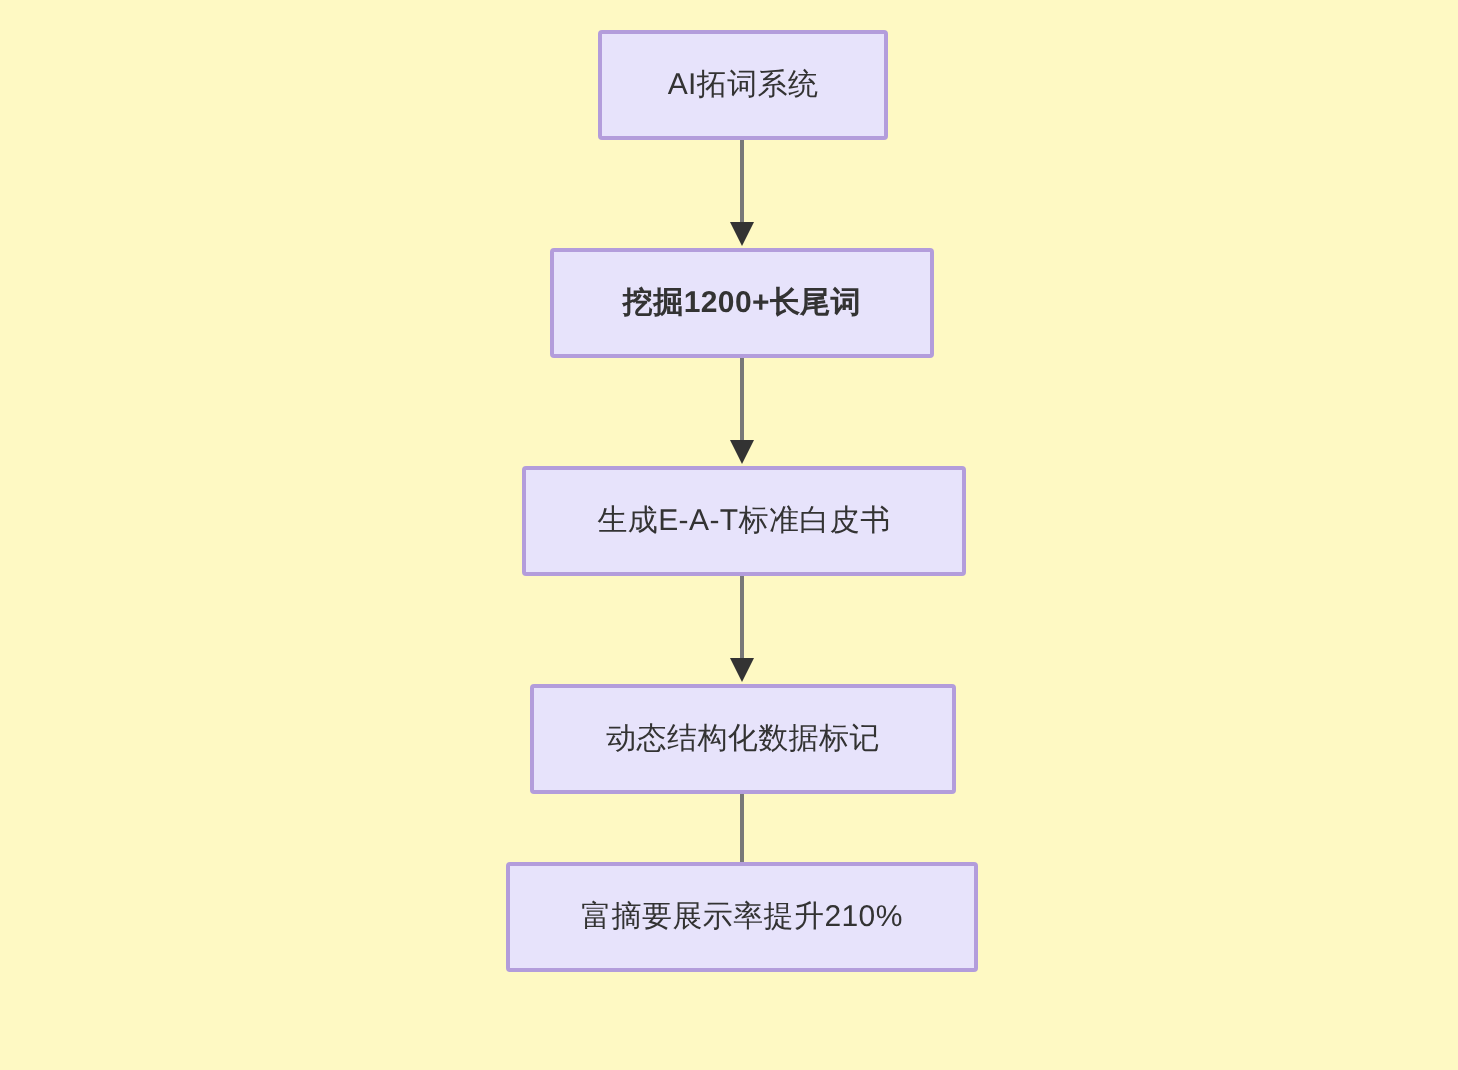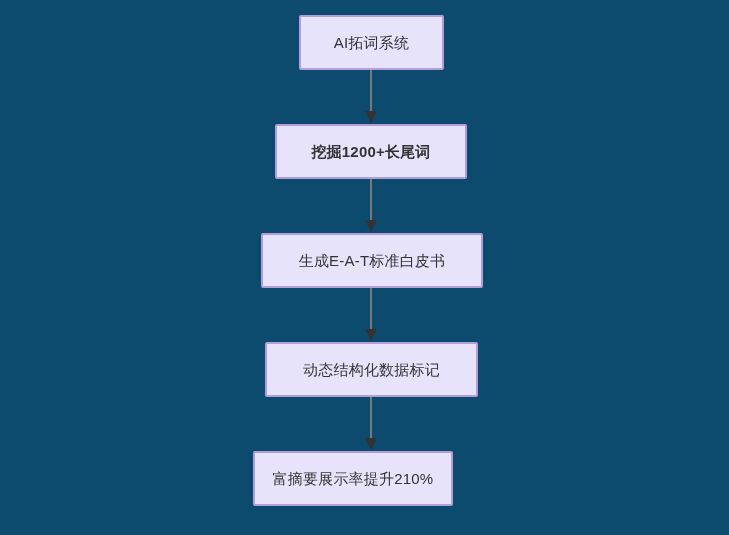--- a/index.html
+++ b/index.html
@@ -11,21 +11,21 @@
     height: 535px;
     background: #f8f8f8;
     font-family: "Liberation Sans", "DejaVu Sans", sans-serif;
     overflow: hidden;
   }
 
   #flowchart-canvas {
     position: relative;
     width: 729px;
     height: 535px;
-    background: #0c4a6e;
+    background: #fef9c3;
   }
 
   .node {
     position: absolute;
     box-sizing: border-box;
     background: #e7e3fb;
     border: 2px solid #b39ddb;
     border-radius: 2px;
     display: flex;
     align-items: center;
@@ -99,17 +99,17 @@
   </div>
 
   <div class="node" style="left:261px; top:233px; width:222px; height:55px;">
     <span class="node-label">生成E-A-T标准白皮书</span>
   </div>
 
   <div class="node" style="left:265px; top:342px; width:213px; height:55px;">
     <span class="node-label">动态结构化数据标记</span>
   </div>
 
-  <div class="node" style="left:253px; top:451px; width:200px; height:55px;">
+  <div class="node" style="left:253px; top:431px; width:236px; height:55px;">
     <span class="node-label">富摘要展示率提升210%</span>
   </div>
 
 </div>
 
 </body></html>

